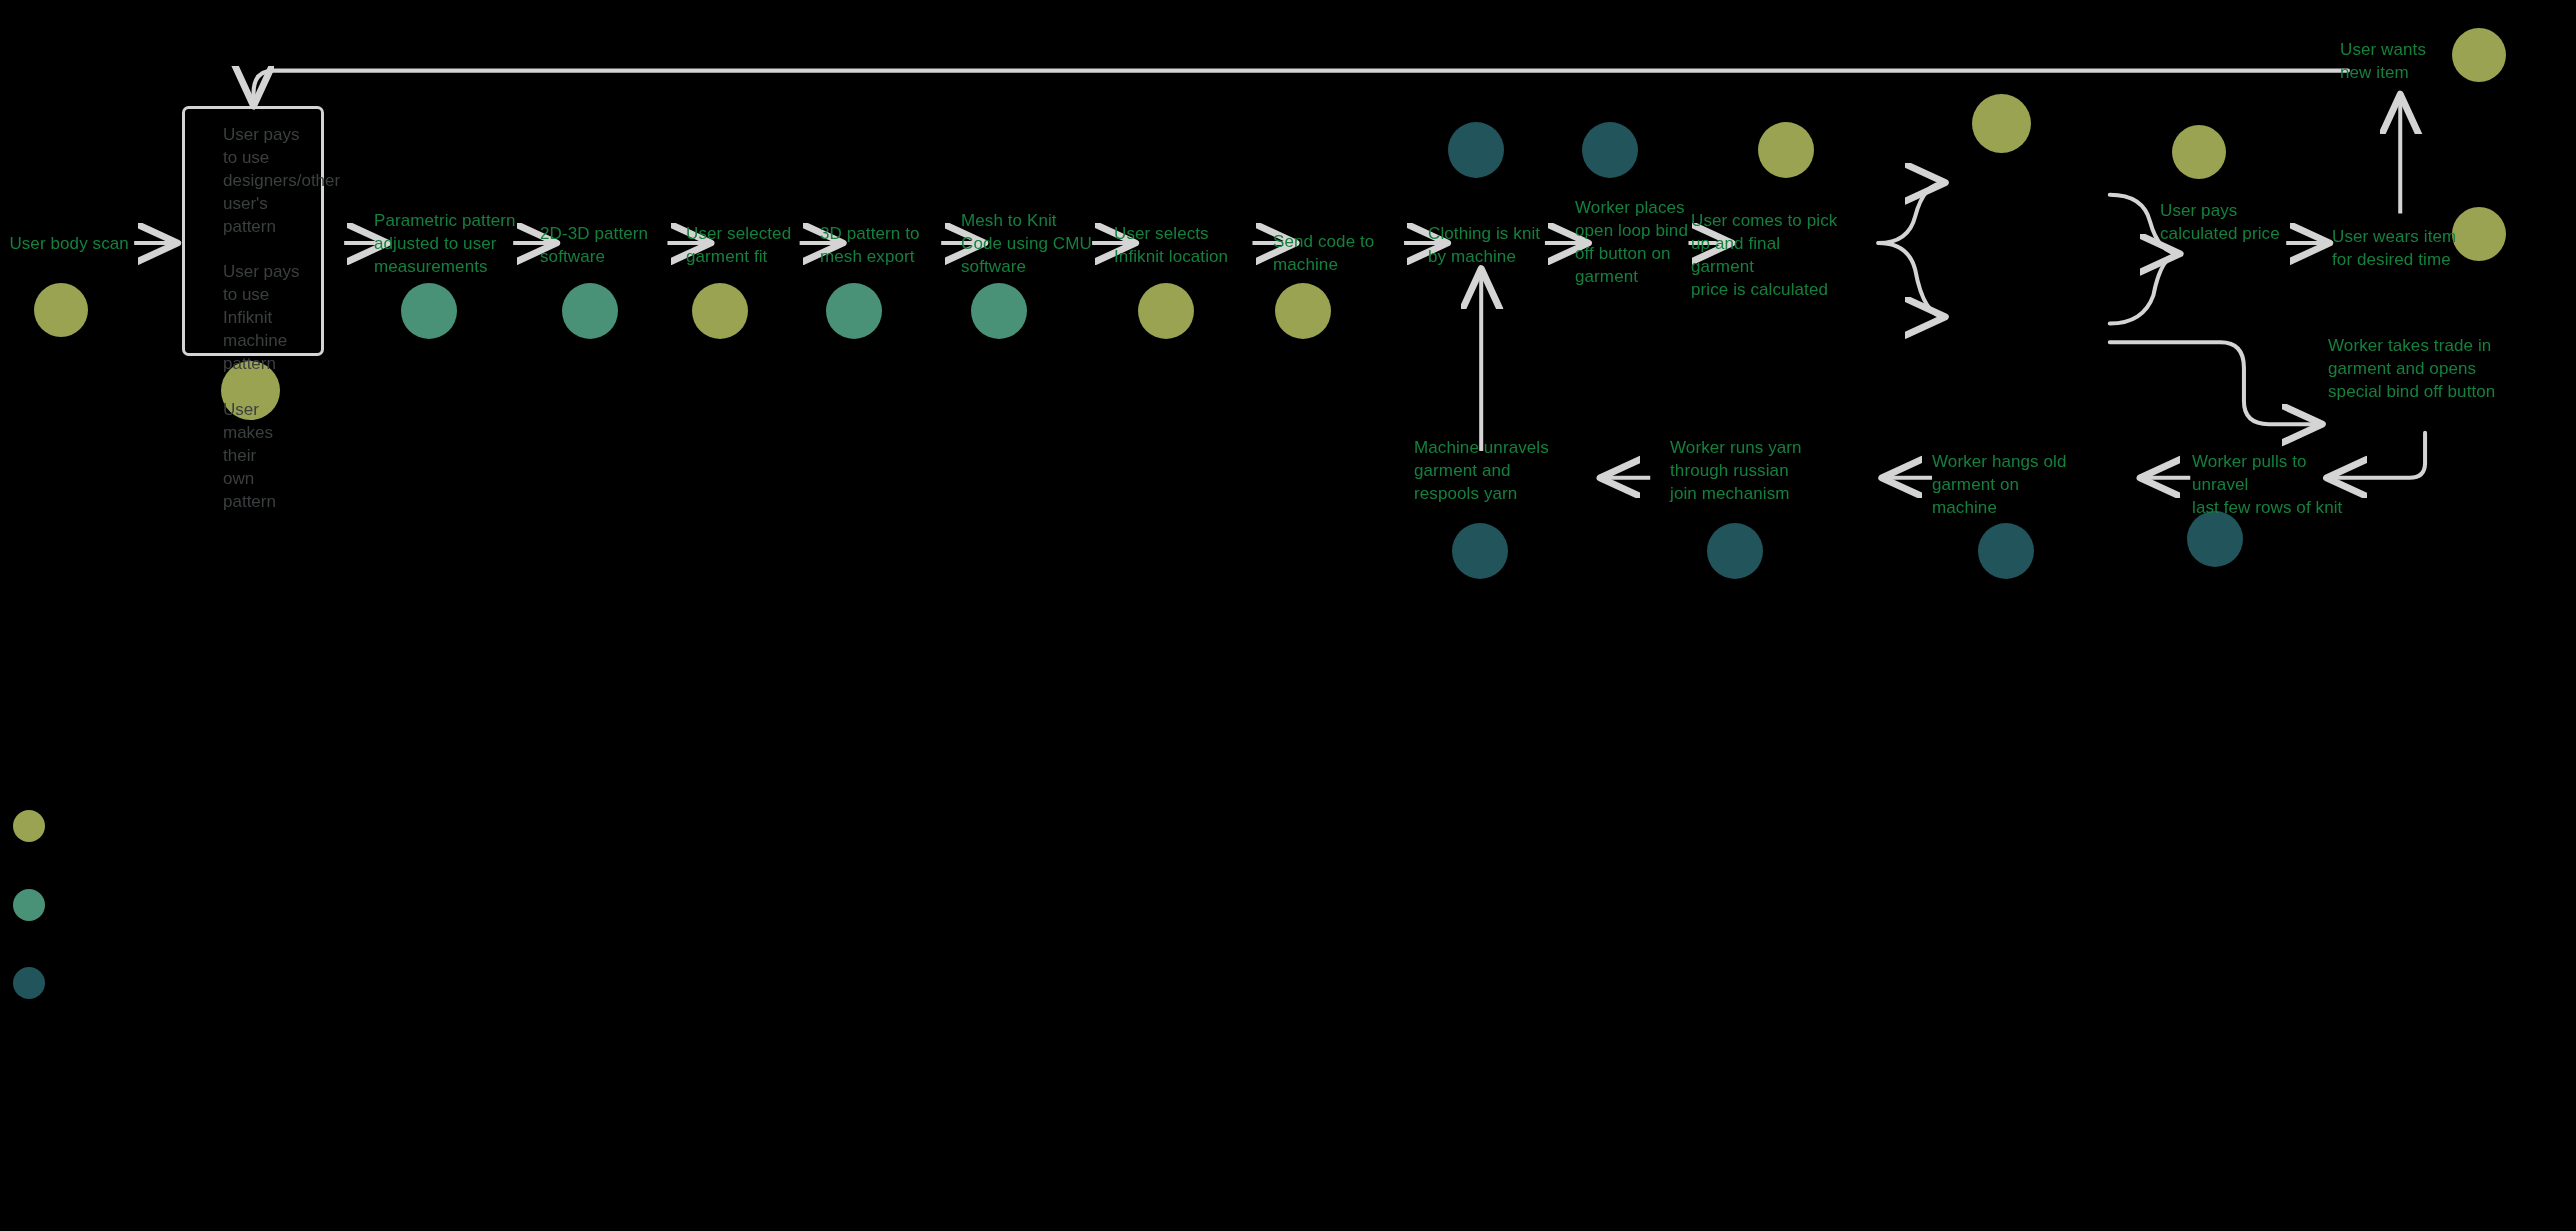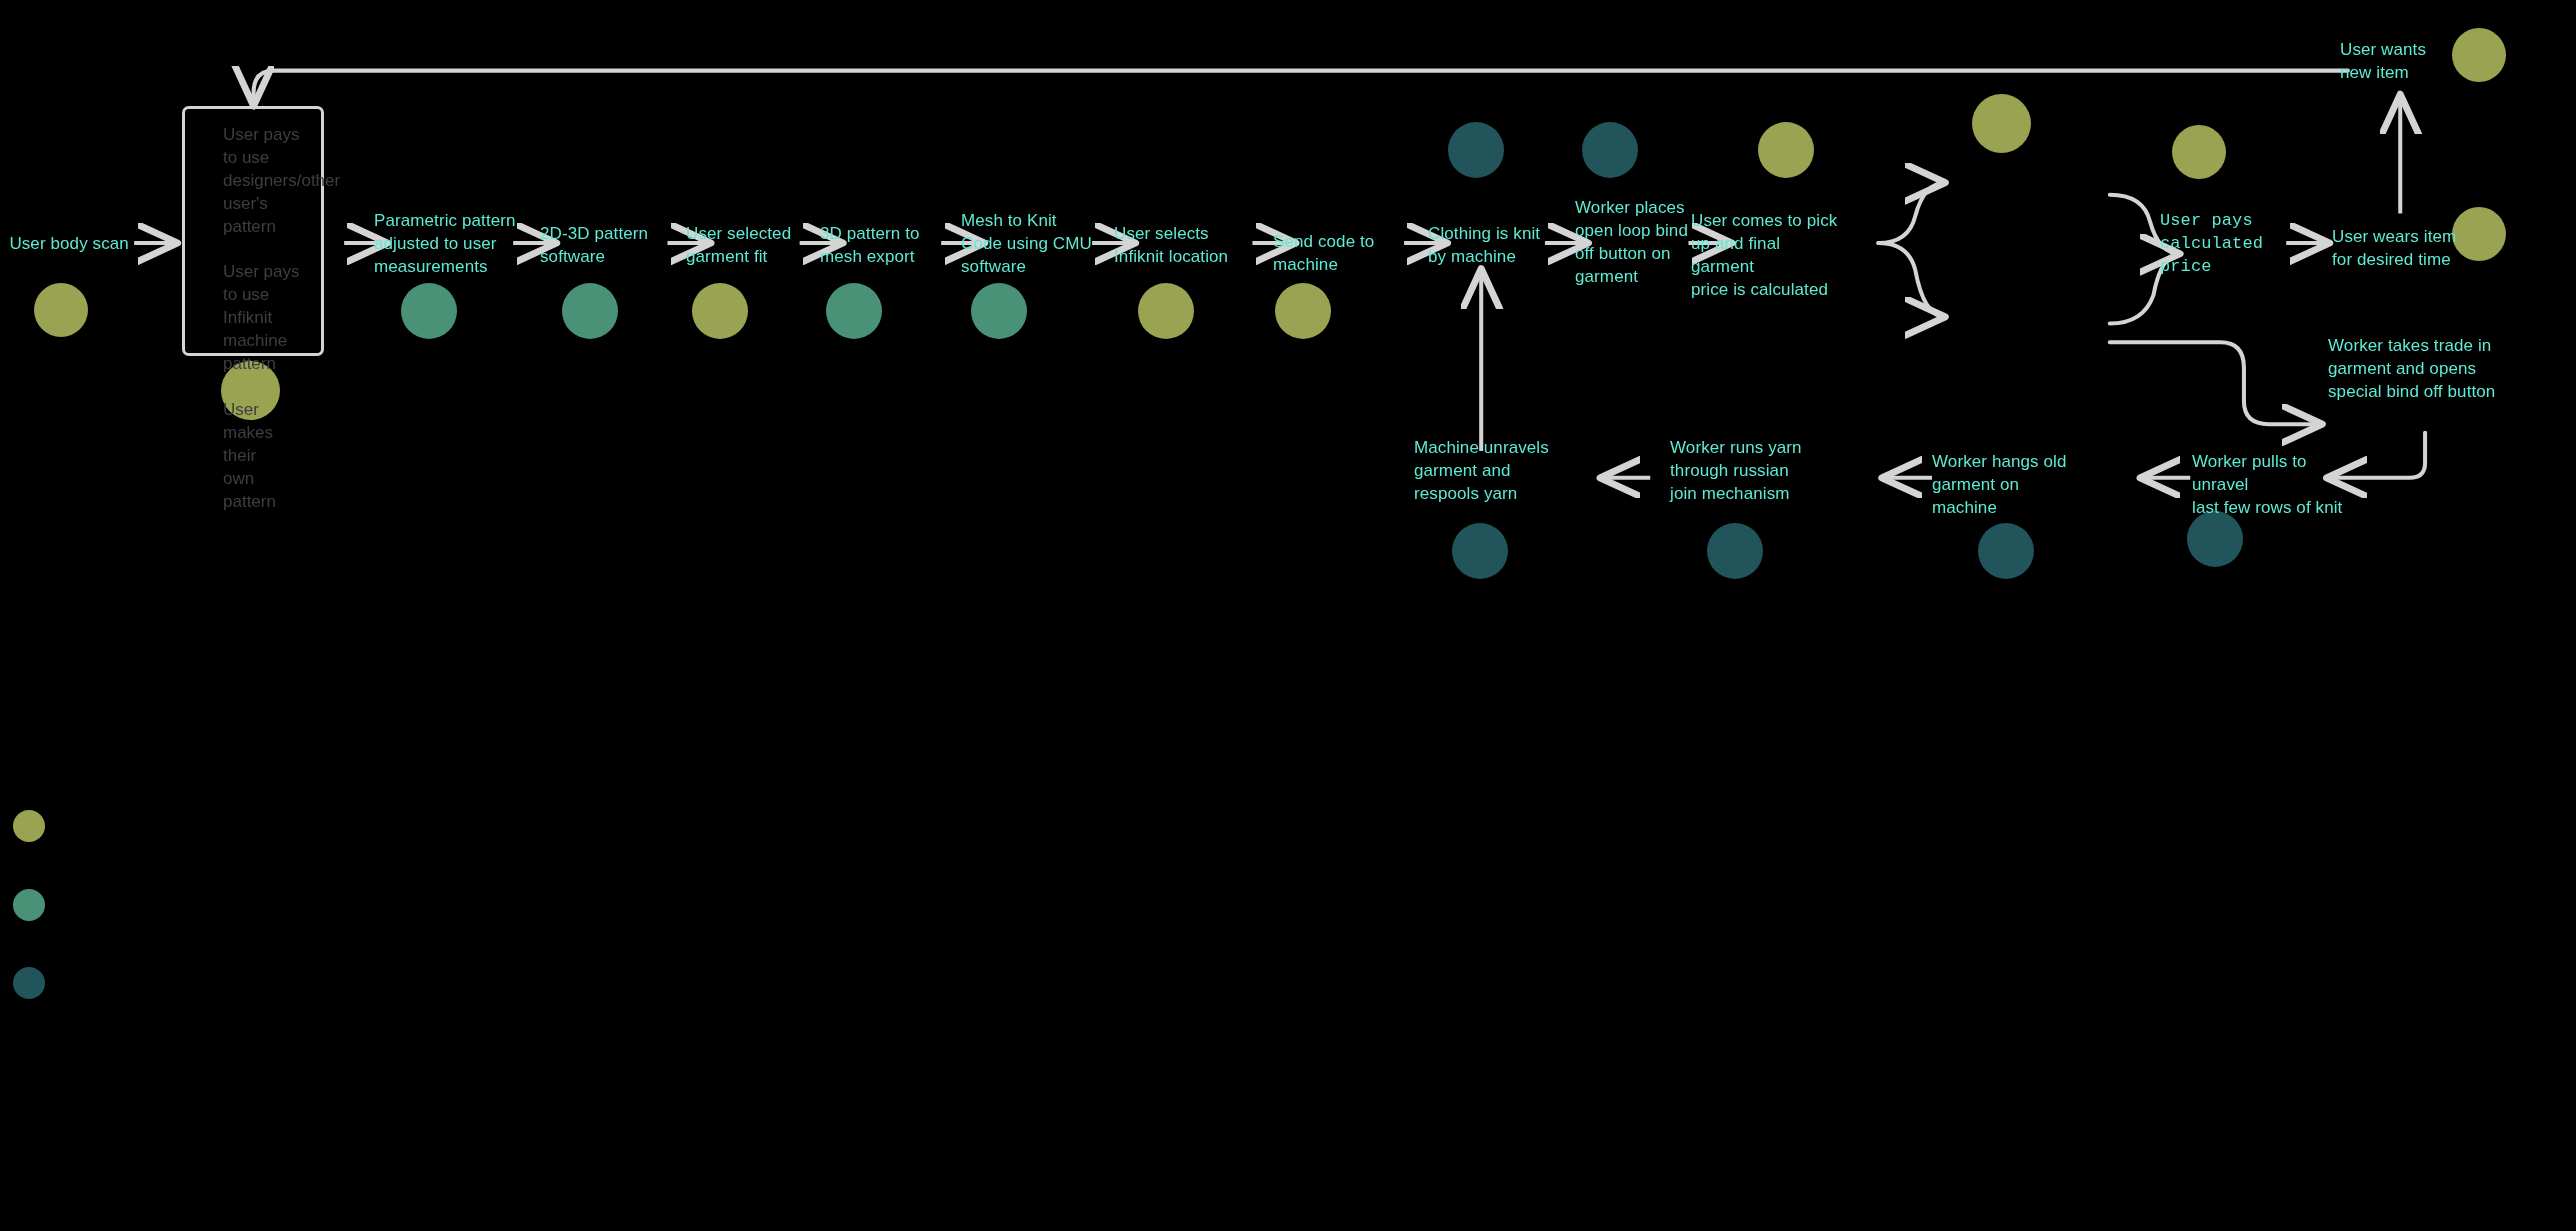--- a/index.html
+++ b/index.html
@@ -29,21 +29,21 @@
     position: absolute;
     top: 0; left: 0;
     width: 2576px;
     height: 1232px;
     pointer-events: none;
   }
 
   
   .node {
     position: absolute;
-    color: #5eead4;
+    color: #15803d;
     font-size: 17px;
     line-height: 1.35;
     letter-spacing: 0.1px;
     white-space: pre-line;
   }
 
   
   .dot {
     position: absolute;
     border-radius: 50%;
@@ -211,21 +211,21 @@
 open loop bind
 off button on
 garment</div>
 
   <div class="node" style="left:1691px; top:210px; width:151px;">User comes to pick
 up and final garment
 price is calculated</div>
 
 
 
-  <div class="node" style="left:2160px; top:210px; width:127px;font-family:Liberation Mono, monospace;">User pays
+  <div class="node" style="left:2160px; top:200px; width:127px;">User pays
 calculated price</div>
 
   <div class="node" style="left:2332px; top:226px; width:134px;">User wears item
 for desired time</div>
 
   <div class="node" style="left:2340px; top:39px; width:121px;">User wants
 new item</div>
 
   <div class="node" style="left:2328px; top:335px; width:178px;">Worker takes trade in
 garment and opens

